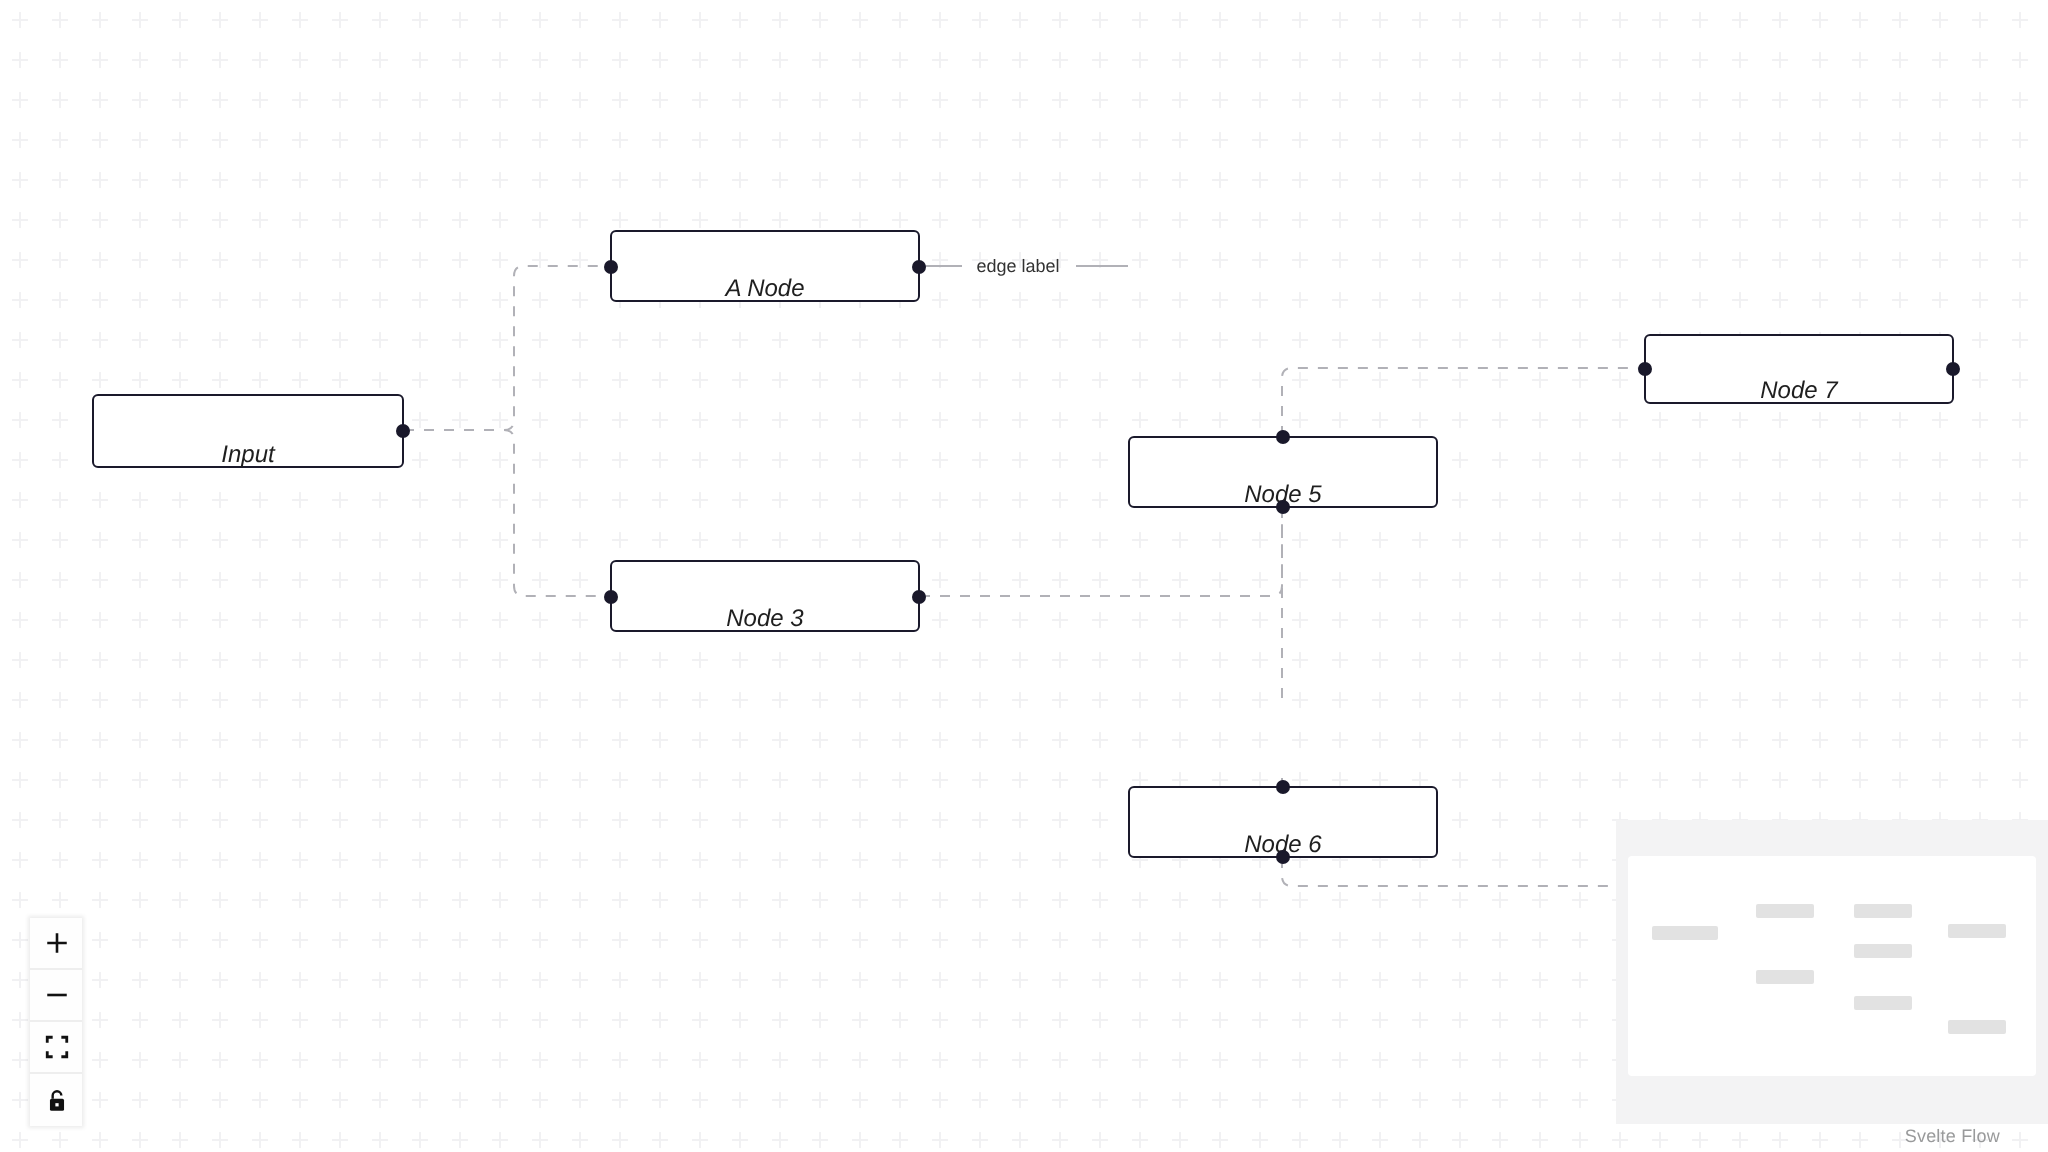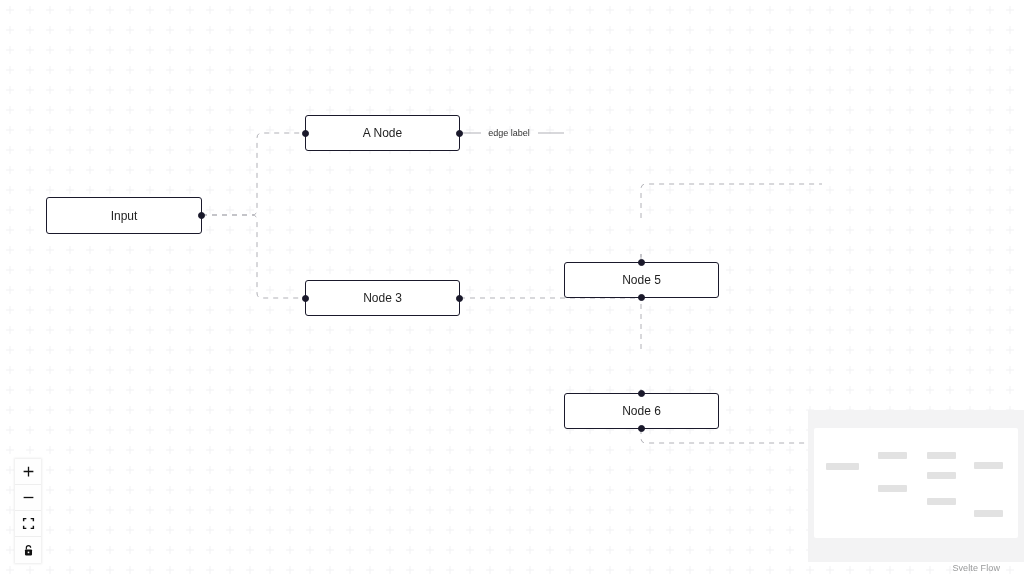--- a/index.html
+++ b/index.html
@@ -60,26 +60,27 @@
     z-index: 2;
   }
 
   .flow-node {
     position: absolute;
     box-sizing: border-box;
     background: #ffffff;
     border: 1px solid #1a192b;
     border-radius: 3px;
     display: flex;
-    align-items: center;
+    align-items: flex-end;
     justify-content: center;
     font-size: 12px;
     color: #222222;
     box-shadow: 0 0 0 0 rgba(0,0,0,0);
     cursor: grab;
+    font-style: italic;
   }
 
   .node-label {
     font-size: 12px;
     line-height: 1;
     color: #1f1f1f;
     user-select: none;
   }
 
   .handle {
@@ -192,32 +193,37 @@
       <span class="handle right"></span>
     </div>
 
     <div class="flow-node" style="left:305px; top:280px; width:155px; height:36px;">
       <span class="node-label">Node 3</span>
       <span class="handle left"></span>
       <span class="handle right"></span>
     </div>
 
 
-    <div class="flow-node" style="left:564px; top:218px; width:155px; height:36px;margin-top:44px;">
+    <div class="flow-node" style="left:564px; top:218px; width:155px; height:36px;">
       <span class="node-label">Node 5</span>
       <span class="handle top"></span>
       <span class="handle bottom"></span>
     </div>
 
     <div class="flow-node" style="left:564px; top:353px; width:155px; height:36px;margin-top:40px;">
       <span class="node-label">Node 6</span>
       <span class="handle top"></span>
       <span class="handle bottom"></span>
     </div>
 
+    <div class="flow-node" style="left:822px; top:167px; width:155px; height:35px;">
+      <span class="node-label">Node 7</span>
+      <span class="handle left"></span>
+      <span class="handle right"></span>
+    </div>
   </div>
 
   <div id="minimap">
     <svg id="minimap-svg" viewBox="0 0 216 152" xmlns="http://www.w3.org/2000/svg">
       <rect x="0" y="0" width="216" height="152" fill="#f3f3f4"></rect>
       <rect x="6" y="18" width="204" height="110" fill="#ffffff" rx="2"></rect>
       <g>
         <rect x="18" y="53" width="33" height="7" rx="1" fill="#e2e2e2"></rect>
         <rect x="70" y="42" width="29" height="7" rx="1" fill="#e2e2e2"></rect>
         <rect x="70" y="75" width="29" height="7" rx="1" fill="#e2e2e2"></rect>

